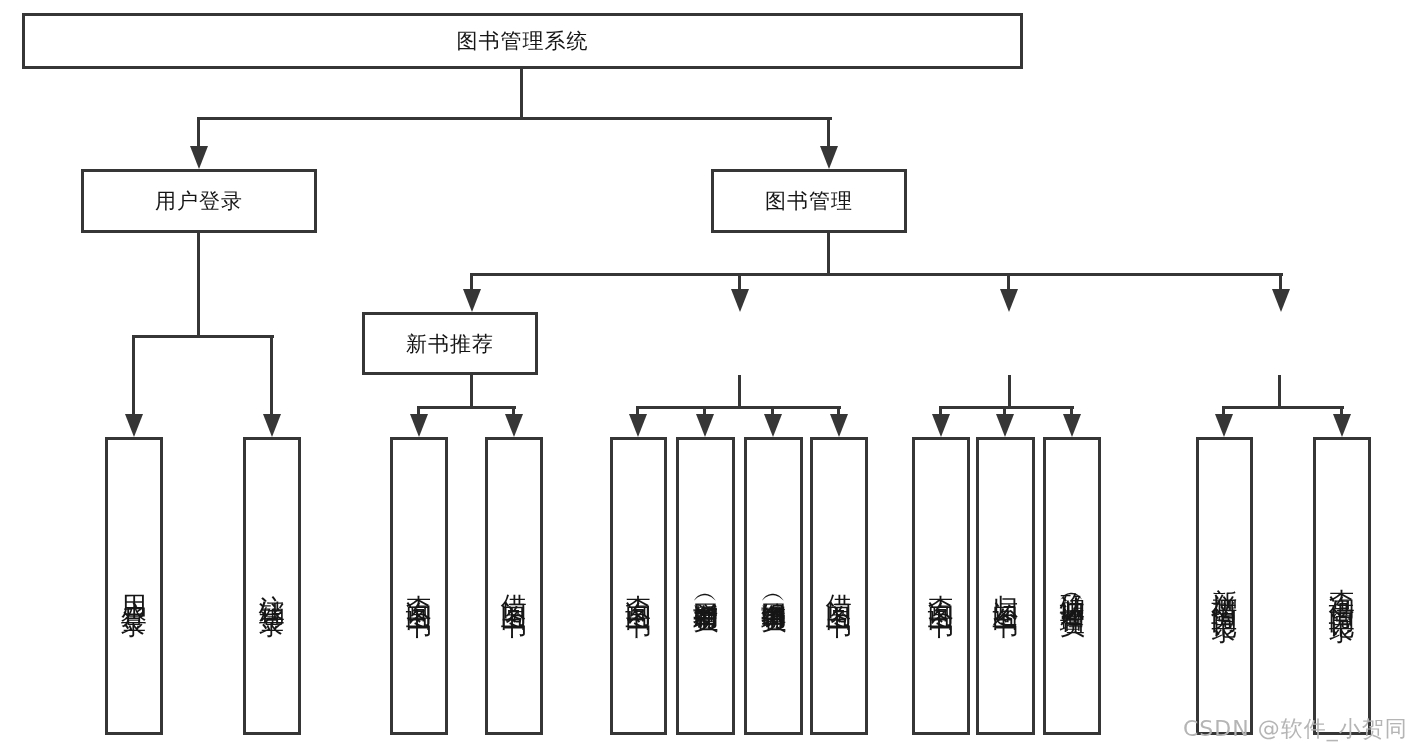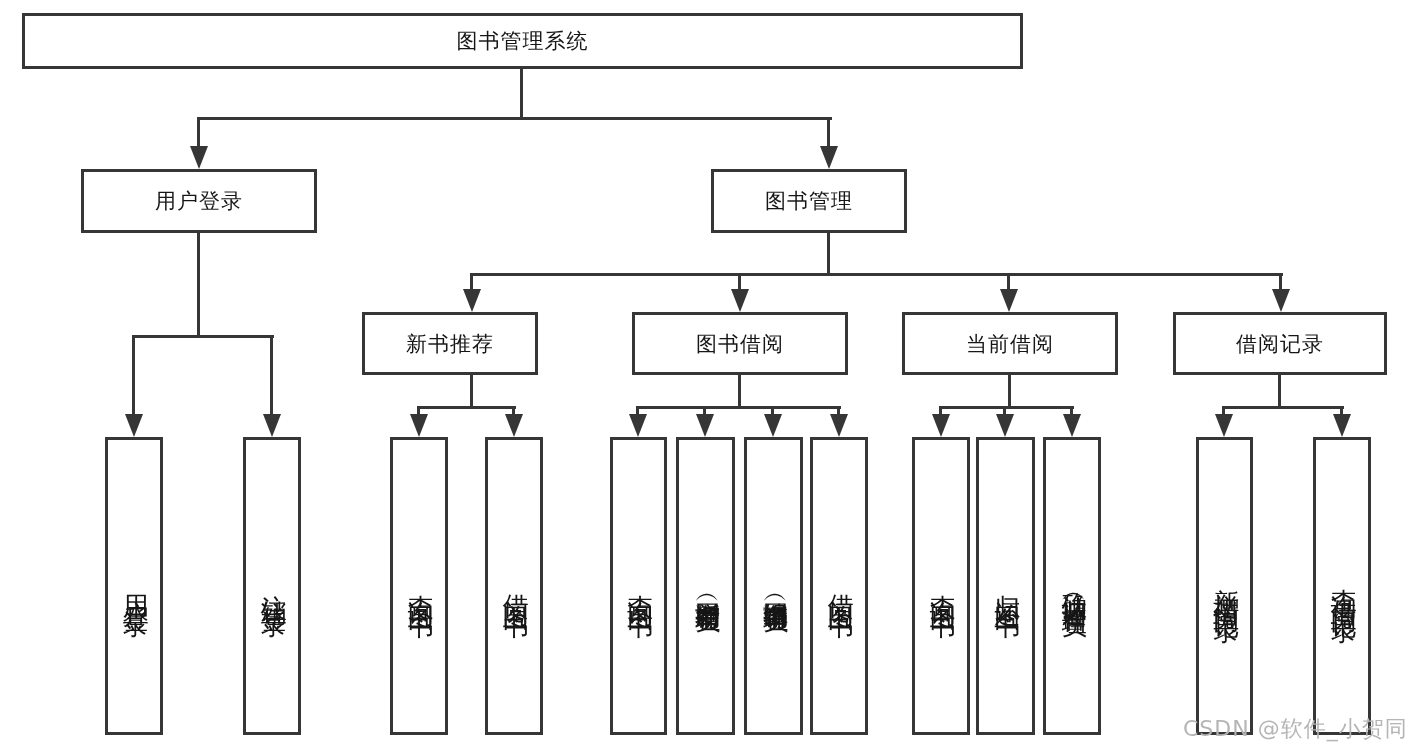--- a/index.html
+++ b/index.html
@@ -13,21 +13,20 @@
   }
   .box {
     position: absolute;
     box-sizing: border-box;
     border: 3px solid #363636;
     background: #ffffff;
     display: flex;
     align-items: center;
     justify-content: center;
     color: #161616;
-    font-family: Liberation Mono, monospace;
   }
   .hbox { font-size: 21px; letter-spacing: 1px; white-space: nowrap; }
   .vbox span {
     display: block;
     writing-mode: vertical-rl;
     text-orientation: mixed;
     font-size: 26px;
     line-height: 1.1;
     letter-spacing: 6px;
     color: #161616;
@@ -82,23 +81,20 @@
   <div class="line" style="left:470px; top:273px; width:3px; height:18px"></div>
   <div class="tri" style="left:463px; top:289px"></div>
   <div class="line" style="left:738px; top:273px; width:3px; height:18px"></div>
   <div class="tri" style="left:731px; top:289px"></div>
   <div class="line" style="left:1007px; top:273px; width:3px; height:18px"></div>
   <div class="tri" style="left:1000px; top:289px"></div>
   <div class="line" style="left:1279px; top:273px; width:3px; height:18px"></div>
   <div class="tri" style="left:1272px; top:289px"></div>
 
   <div class="box hbox" style="left:362px; top:312px; width:176px; height:63px">新书推荐</div>
-  <div class="box hbox" style="left:632px; top:312px; width:216px; height:63px">图书借阅</div>
-  <div class="box hbox" style="left:902px; top:312px; width:216px; height:63px">当前借阅</div>
-  <div class="box hbox" style="left:1173px; top:312px; width:214px; height:63px">借阅记录</div>
 
   <div class="line" style="left:470px; top:375px; width:3px; height:32px"></div>
   <div class="line" style="left:417px; top:406px; width:99px; height:3px"></div>
   <div class="line" style="left:417px; top:406px; width:3px; height:10px"></div>
   <div class="tri" style="left:410px; top:414px"></div>
   <div class="line" style="left:512px; top:406px; width:3px; height:10px"></div>
   <div class="tri" style="left:505px; top:414px"></div>
 
   <div class="line" style="left:738px; top:375px; width:3px; height:32px"></div>
   <div class="line" style="left:636px; top:406px; width:205px; height:3px"></div>

